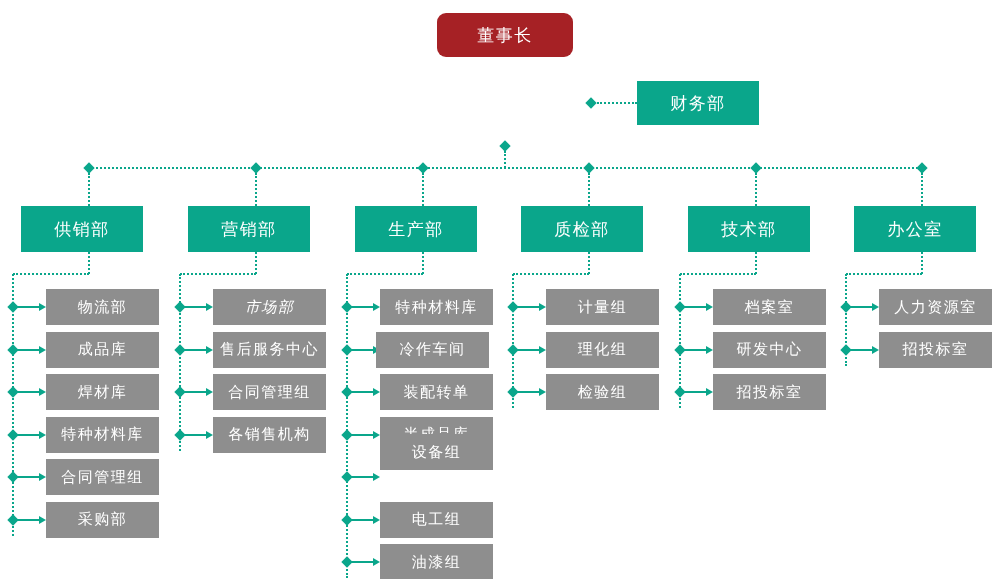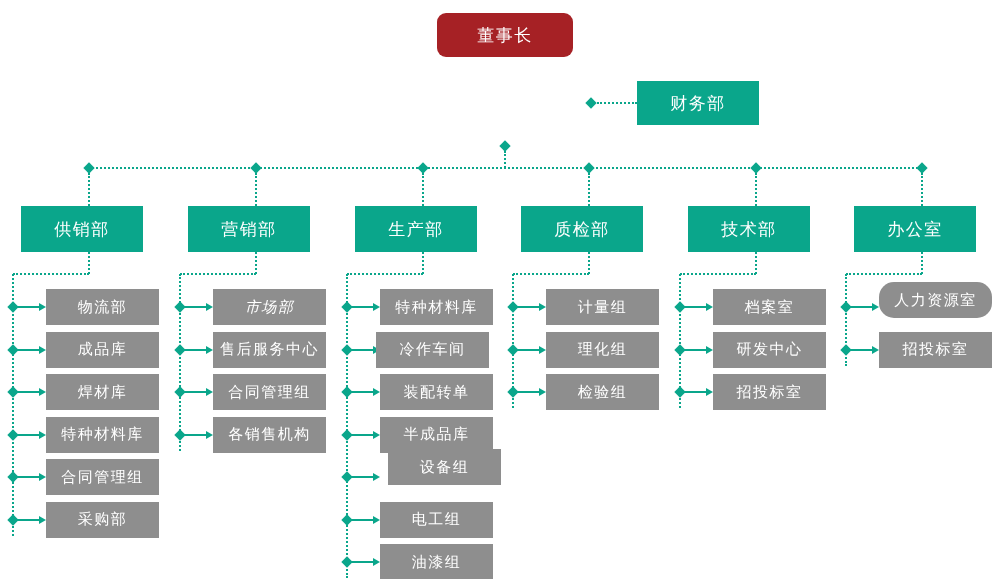--- a/index.html
+++ b/index.html
@@ -122,21 +122,21 @@
       <div class="arrow-line" style="left:351px;top:391px;width:23px;"></div>
       <div class="arrow-head" style="left:373px;top:388px;"></div>
       <div class="box gray-box" style="left:380px;top:374px;">装配转单</div>
       <div class="diamond" style="left:347px;top:434.5px;"></div>
       <div class="arrow-line" style="left:351px;top:433.5px;width:23px;"></div>
       <div class="arrow-head" style="left:373px;top:430.5px;"></div>
       <div class="box gray-box" style="left:380px;top:416.5px;">半成品库</div>
       <div class="diamond" style="left:347px;top:477px;"></div>
       <div class="arrow-line" style="left:351px;top:476px;width:23px;"></div>
       <div class="arrow-head" style="left:373px;top:473px;"></div>
-      <div class="box gray-box" style="left:380px;top:449px;margin-left:8px;">设备组</div>
+      <div class="box gray-box" style="left:380px;top:434px;">设备组</div>
       <div class="diamond" style="left:347px;top:519.5px;"></div>
       <div class="arrow-line" style="left:351px;top:518.5px;width:23px;"></div>
       <div class="arrow-head" style="left:373px;top:515.5px;"></div>
       <div class="box gray-box" style="left:380px;top:501.5px;">电工组</div>
       <div class="diamond" style="left:347px;top:562px;"></div>
       <div class="arrow-line" style="left:351px;top:561px;width:23px;"></div>
       <div class="arrow-head" style="left:373px;top:558px;"></div>
       <div class="box gray-box" style="left:380px;top:544px;">油漆组</div>
       <div class="diamond" style="left:589px;top:168px;"></div>
       <div class="dot-v" style="left:588px;top:173px;height:33px;"></div>
@@ -176,20 +176,20 @@
       <div class="box gray-box" style="left:713px;top:374px;">招投标室</div>
       <div class="diamond" style="left:922px;top:168px;"></div>
       <div class="dot-v" style="left:921px;top:173px;height:33px;"></div>
       <div class="box teal-box" style="left:854px;top:206px;">办公室</div>
       <div class="dot-v" style="left:921px;top:252px;height:22px;"></div>
       <div class="dot-h" style="left:846px;top:273px;width:76px;"></div>
       <div class="dot-v" style="left:845px;top:274px;height:91.5px;"></div>
       <div class="diamond" style="left:846px;top:307px;"></div>
       <div class="arrow-line" style="left:850px;top:306px;width:23px;"></div>
       <div class="arrow-head" style="left:872px;top:303px;"></div>
-      <div class="box gray-box" style="left:879px;top:282px;border-radius:15px;">人力资源室</div>
+      <div class="box gray-box" style="left:879px;top:289px;">人力资源室</div>
       <div class="diamond" style="left:846px;top:349.5px;"></div>
       <div class="arrow-line" style="left:850px;top:348.5px;width:23px;"></div>
       <div class="arrow-head" style="left:872px;top:345.5px;"></div>
       <div class="box gray-box" style="left:879px;top:331.5px;">招投标室</div>
     </div>
 
 </div>
 
 </body></html>

